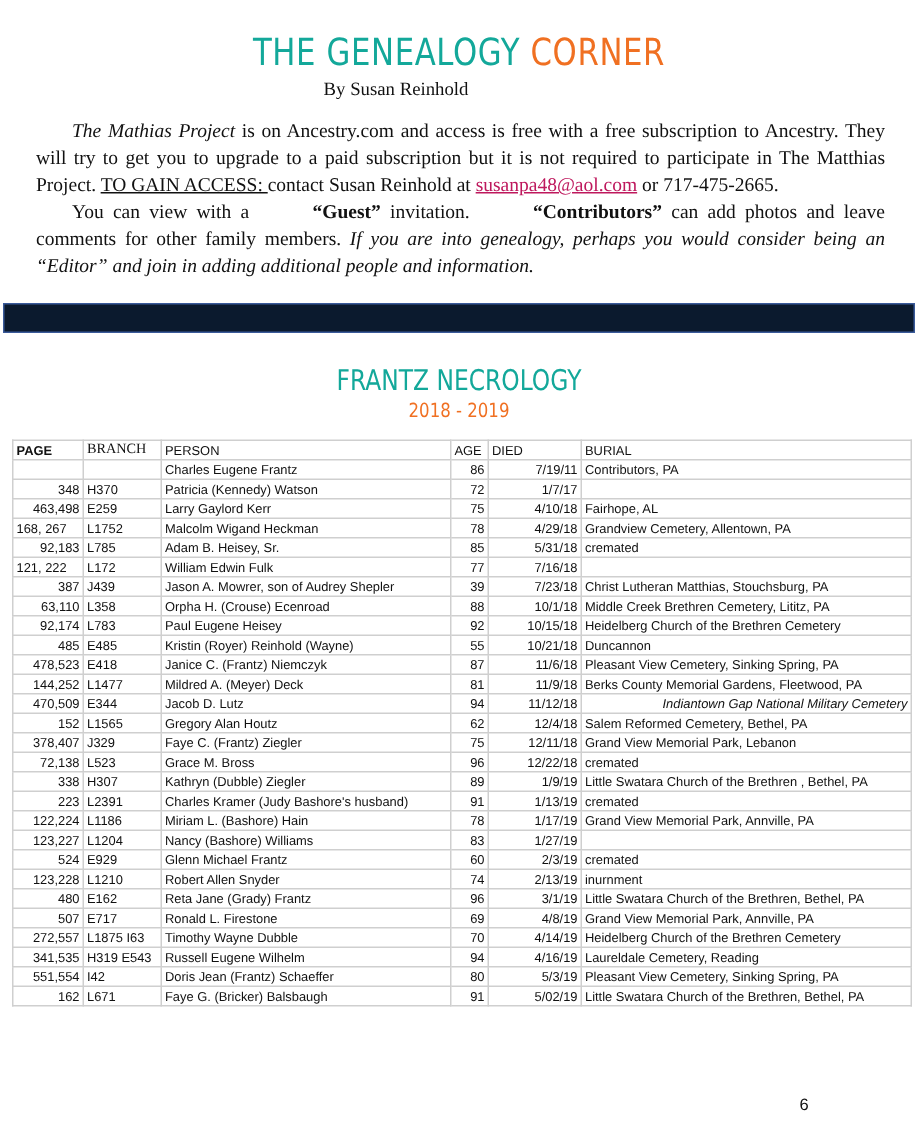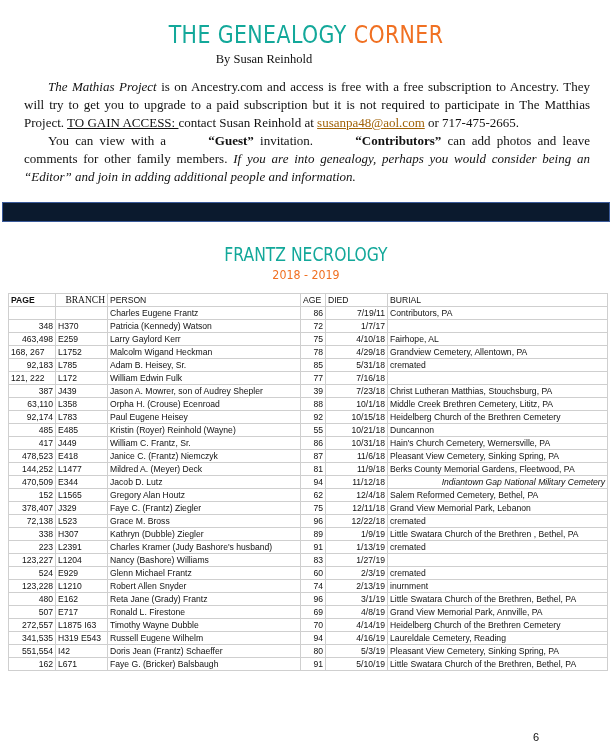--- a/index.html
+++ b/index.html
@@ -4,30 +4,30 @@
 <style>
   html, body { margin:0; padding:0; background:#ffffff; }
   body { width:612px; height:748px; position:relative; overflow:hidden; font-family:"Liberation Serif", serif; color:#111; }
   .title { position:absolute; top:20px; left:0; width:612px; text-align:center; font-family:"DejaVu Sans", sans-serif; font-size:25px; letter-spacing:0.5px; line-height:30px; transform:scaleX(0.82); transform-origin:center; }
   .title .t1 { color:#13a89a; }
   .title .t2 { color:#f07022; }
   .byline { position:absolute; top:51px; left:0; width:528px; text-align:center; font-size:12.5px; line-height:16px; }
   .intro { position:absolute; top:78px; left:24px; width:566px; font-size:13px; line-height:18px; text-align:justify; }
   .intro p { margin:0; text-indent:24px; }
   .intro .u { text-decoration:underline; }
-  .intro a { color:#a16207; text-decoration:underline; }
+  .intro a { color:#be185d; text-decoration:underline; }
   .intro b.q { font-weight:bold;margin-left:36px; }
   .bar { position:absolute; top:202px; left:2px; width:608px; height:20px; background:#0b1a2e; border:1px solid #3a5a9a; box-sizing:border-box; }
   .sec-title { position:absolute; top:243px; left:0; width:612px; text-align:center; font-family:"DejaVu Sans", sans-serif; font-size:19px; color:#13a89a; line-height:22px; transform:scaleX(0.82); }
   .sec-sub { position:absolute; top:267px; left:0; width:612px; text-align:center; font-family:"DejaVu Sans", sans-serif; font-size:13px; color:#f07022; line-height:16px; transform:scaleX(0.85); }
   table.necro { position:absolute; top:293px; left:8px; width:599px; border-collapse:collapse; table-layout:fixed; font-family:"Liberation Sans", sans-serif; font-size:8.6px; }
   table.necro td, table.necro th { border:1px solid #cfcfcf; height:12px; padding:0 2px; white-space:nowrap; overflow:hidden; line-height:12px; }
   table.necro th { text-align:left; font-weight:normal; }
   table.necro th.hp { font-weight:bold; }
-  table.necro th.hb { font-family:"Liberation Serif", serif; font-size:9.5px;text-align:right; }
+  table.necro th.hb { font-family:"Liberation Serif", serif; font-size:9.5px; }
   td.num { text-align:right; }
   td.it { font-style:italic;text-align:right; }
   .pageno { position:absolute; top:731px; left:533px; font-family:"Liberation Sans", sans-serif; font-size:11px; }
 </style>
 </head>
 <body>
 
 <div class="title">
   <span class="t1">THE GENEALOGY </span><span class="t2">CORNER</span>
 </div>
@@ -137,28 +137,20 @@
       </tr>
       <tr>
         <td class="num">485</td>
         <td>E485</td>
         <td>Kristin (Royer) Reinhold (Wayne)</td>
         <td class="num">55</td>
         <td class="num">10/21/18</td>
         <td>Duncannon</td>
       </tr>
       <tr>
-        <td class="num">417</td>
-        <td>J449</td>
-        <td>William C. Frantz, Sr.</td>
-        <td class="num">86</td>
-        <td class="num">10/31/18</td>
-        <td>Hain's Church Cemetery, Wernersville, PA</td>
-      </tr>
-      <tr>
         <td class="num">478,523</td>
         <td>E418</td>
         <td>Janice C. (Frantz) Niemczyk</td>
         <td class="num">87</td>
         <td class="num">11/6/18</td>
         <td>Pleasant View Cemetery, Sinking Spring, PA</td>
       </tr>
       <tr>
         <td class="num">144,252</td>
         <td>L1477</td>
@@ -209,20 +201,28 @@
       </tr>
       <tr>
         <td class="num">223</td>
         <td>L2391</td>
         <td>Charles Kramer (Judy Bashore's husband)</td>
         <td class="num">91</td>
         <td class="num">1/13/19</td>
         <td>cremated</td>
       </tr>
       <tr>
+        <td class="num">122,224</td>
+        <td>L1186</td>
+        <td>Miriam L. (Bashore) Hain</td>
+        <td class="num">78</td>
+        <td class="num">1/17/19</td>
+        <td>Grand View Memorial Park, Annville, PA</td>
+      </tr>
+      <tr>
         <td class="num">123,227</td>
         <td>L1204</td>
         <td>Nancy (Bashore) Williams</td>
         <td class="num">83</td>
         <td class="num">1/27/19</td>
         <td></td>
       </tr>
       <tr>
         <td class="num">524</td>
         <td>E929</td>
@@ -277,19 +277,19 @@
         <td>Doris Jean (Frantz) Schaeffer</td>
         <td class="num">80</td>
         <td class="num">5/3/19</td>
         <td>Pleasant View Cemetery, Sinking Spring, PA</td>
       </tr>
       <tr>
         <td class="num">162</td>
         <td>L671</td>
         <td>Faye G. (Bricker) Balsbaugh</td>
         <td class="num">91</td>
-        <td class="num">5/10/19</td>
+        <td class="num">5/02/19</td>
         <td>Little Swatara Church of the Brethren, Bethel, PA</td>
       </tr>
     </tbody>
 </table>
 
 <div class="pageno">6</div>
 
 </body></html>

